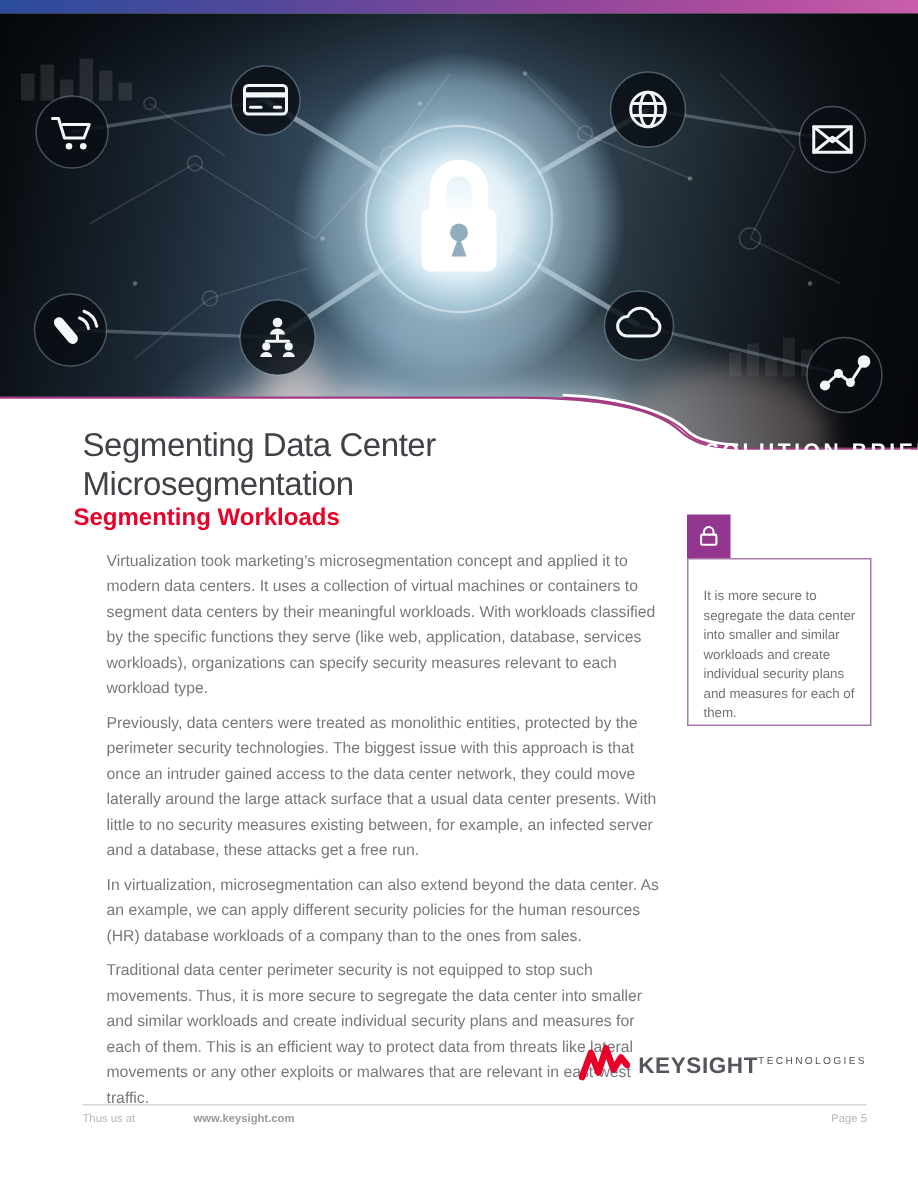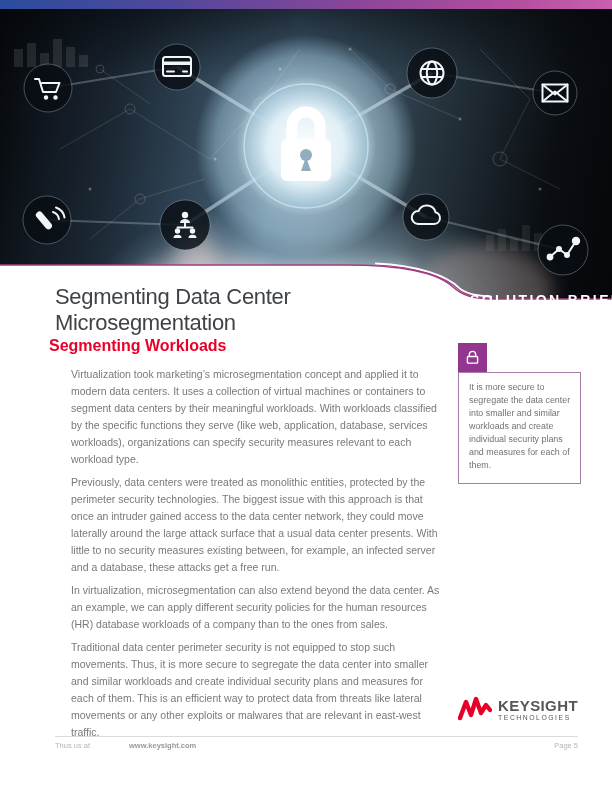--- a/index.html
+++ b/index.html
@@ -28,26 +28,26 @@
   .doc-title{position:absolute;left:55px;top:284px;width:420px;font-size:22px;font-weight:400;
     color:#3f4347;letter-spacing:-0.3px;}
   .section-heading{position:absolute;left:49px;top:337px;font-size:16px;font-weight:bold;color:#e90029;}
   .article{position:absolute;left:55px;top:366px;width:392px;color:#77797c;font-size:10.5px;line-height:17px;}
   .article p{margin:0 0 6px 16px;}
 
   
   .callout-lock{position:absolute;left:458px;top:343px;width:29px;height:29px;background:#93368f;
     display:flex;align-items:center;justify-content:center;}
   .callout-box{position:absolute;left:458px;top:372px;width:123px;height:112px;box-sizing:border-box;
-    border:1px solid #a87ca8;background:#ffffff;padding:8px 8px 8px 10px;}
+    border:1px solid #a87ca8;background:#ffffff;padding:18px 8px 8px 10px;}
   .callout-box .txt{color:#6f7276;font-size:8.9px;line-height:13px;}
 
   
   .logo{position:absolute;right:34px;top:696px;display:flex;align-items:center;gap:6px;}
-  .logo-text{display:flex;flex-direction:column;line-height:1;}
+  .logo-text{display:flex;flex-direction:row;line-height:1;}
   .logo-name{font-size:15px;font-weight:bold;color:#53565a;letter-spacing:.4px;}
   .logo-sub{font-size:6.8px;color:#53565a;letter-spacing:1.55px;margin-top:2px;}
 
   
   .footer-rule{position:absolute;left:55px;top:736px;width:523px;height:1px;background:#d9dadb;}
   .footer{position:absolute;left:55px;top:741px;width:523px;font-size:7.5px;color:#b3b5b8;
     display:flex;justify-content:space-between;}
   .footer .url{font-weight:bold;color:#97999c;margin-left:3px;text-decoration:none;padding-left:36px;}
 </style>
 </head>

